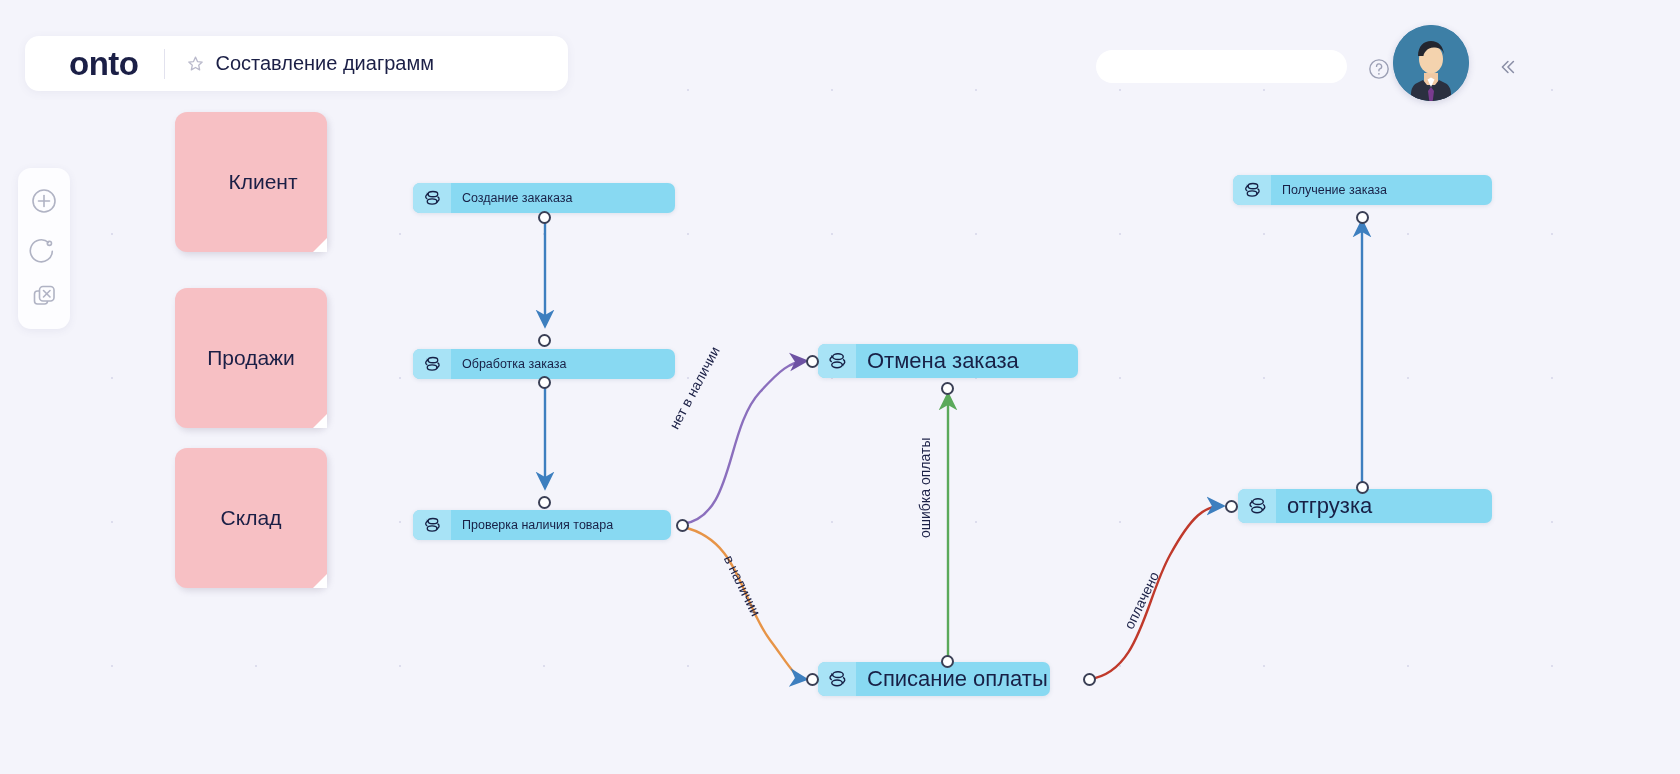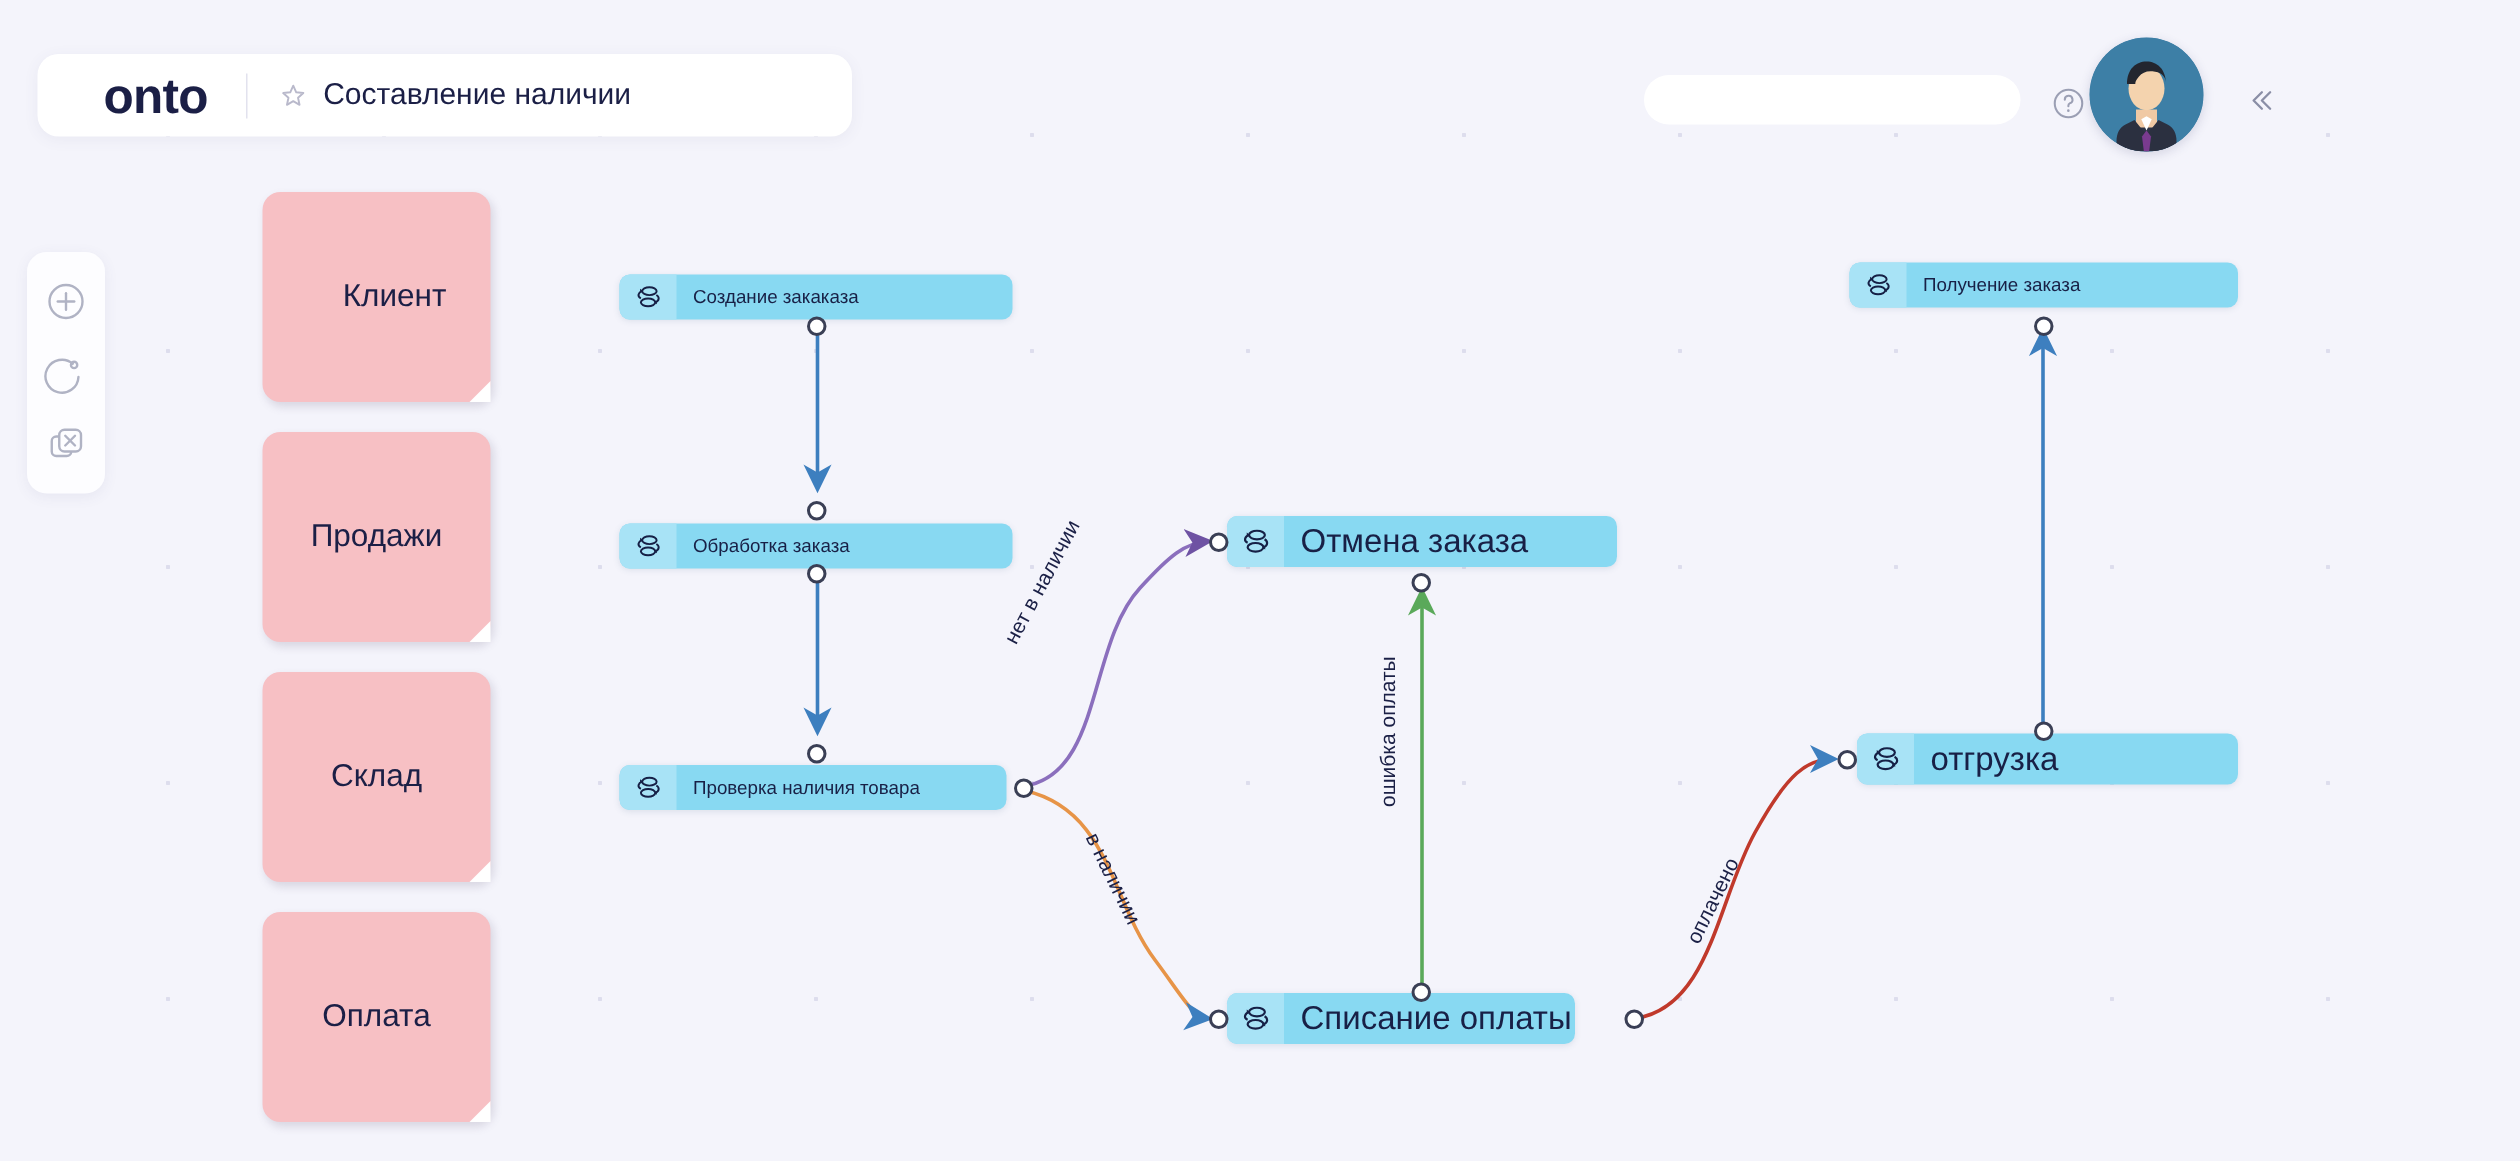--- a/index.html
+++ b/index.html
@@ -93,21 +93,21 @@
     font-size: 21px;
     box-shadow: 2px 3px 6px rgba(110,100,130,.20);
   }
   .lane::after {
     content: ""; position: absolute;
     right: 0; bottom: 0;
     border-width: 0 0 14px 14px;
     border-style: solid;
     border-color: transparent transparent #ffffff transparent;
   }
-  #lane-0 { left: 175px; top: 128px; padding-left: 24px; }
+  #lane-0 { left: 175px; top: 112px; padding-left: 24px; }
   #lane-1 { left: 175px; top: 288px; }
   #lane-2 { left: 175px; top: 448px; }
   #lane-3 { left: 175px; top: 608px; }
 
   
   .node {
     position: absolute;
     height: 30px;
     background: #88d9f2;
     border-radius: 7px;
@@ -173,21 +173,21 @@
 
   <div id="header-bar">
     <div id="logo">onto</div>
     <div id="hdr-divider"></div>
     <div id="doc-title-wrap">
       <span id="star-icon">
         <svg viewBox="0 0 24 24" width="17" height="17" fill="none" stroke="#b9b9cb" stroke-width="1.8" stroke-linejoin="round">
           <polygon points="12,3 14.8,9.2 21.5,9.9 16.5,14.4 17.9,21 12,17.6 6.1,21 7.5,14.4 2.5,9.9 9.2,9.2"></polygon>
         </svg>
       </span>
-      <span id="doc-title">Составление наличии</span>
+      <span id="doc-title">Составление диаграмм</span>
     </div>
   </div>
 
   <input id="search-box" type="text" value="" placeholder="" style="">
 
   <span id="help-icon">
     <svg viewBox="0 0 24 24" width="22" height="22" fill="none" stroke="#9b9fb4" stroke-width="1.5">
       <circle cx="12" cy="12" r="10"></circle>
       <path d="M9.3 9.2a2.8 2.8 0 1 1 3.6 2.7c-.7.3-1 .9-1 1.7v.4" stroke-linecap="round"></path>
       <circle cx="11.9" cy="17.2" r=".95" fill="#9b9fb4" stroke="none"></circle>
@@ -239,23 +239,20 @@
   </div>
 
   <div class="lane" id="lane-0">
     <span>Клиент</span>
   </div>
   <div class="lane" id="lane-1">
     <span>Продажи</span>
   </div>
   <div class="lane" id="lane-2">
     <span>Склад</span>
-  </div>
-  <div class="lane" id="lane-3">
-    <span>Оплата</span>
   </div>
 
   <svg id="canvas-svg" viewBox="0 0 1680 774">
     <defs>
       <marker id="ah-blue" markerWidth="9" markerHeight="9" refX="6.4" refY="4.5" orient="auto">
         <path d="M0,0.6 L8,4.5 L0,8.4 L2.2,4.5 Z" fill="#3d7fbf"></path>
       </marker>
       <marker id="ah-purple" markerWidth="9" markerHeight="9" refX="6.4" refY="4.5" orient="auto">
         <path d="M0,0.6 L8,4.5 L0,8.4 L2.2,4.5 Z" fill="#6e52a3"></path>
       </marker>

